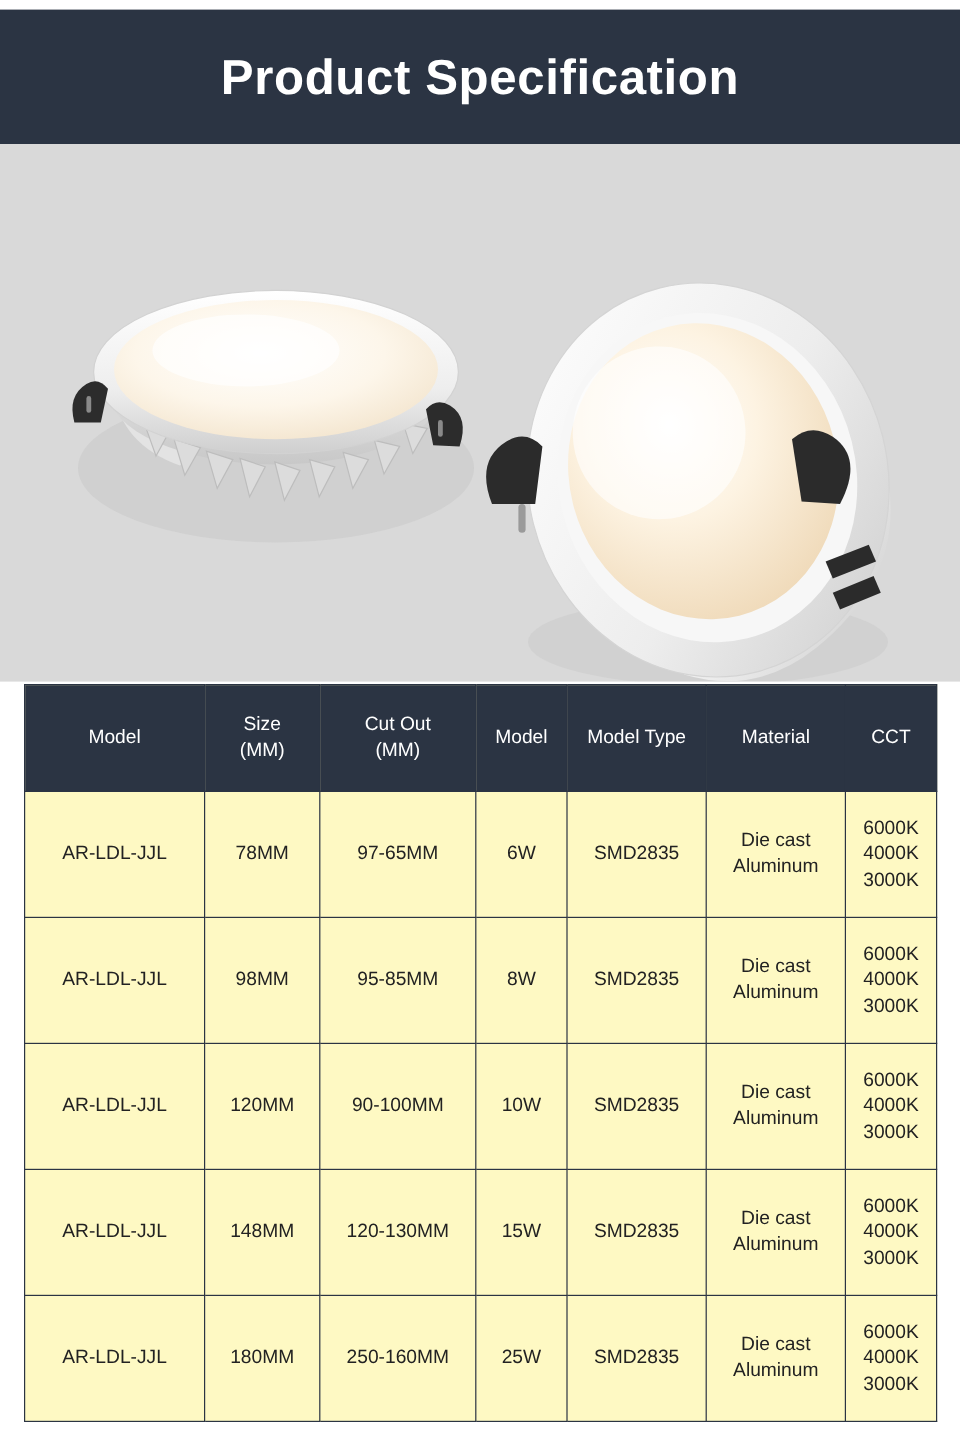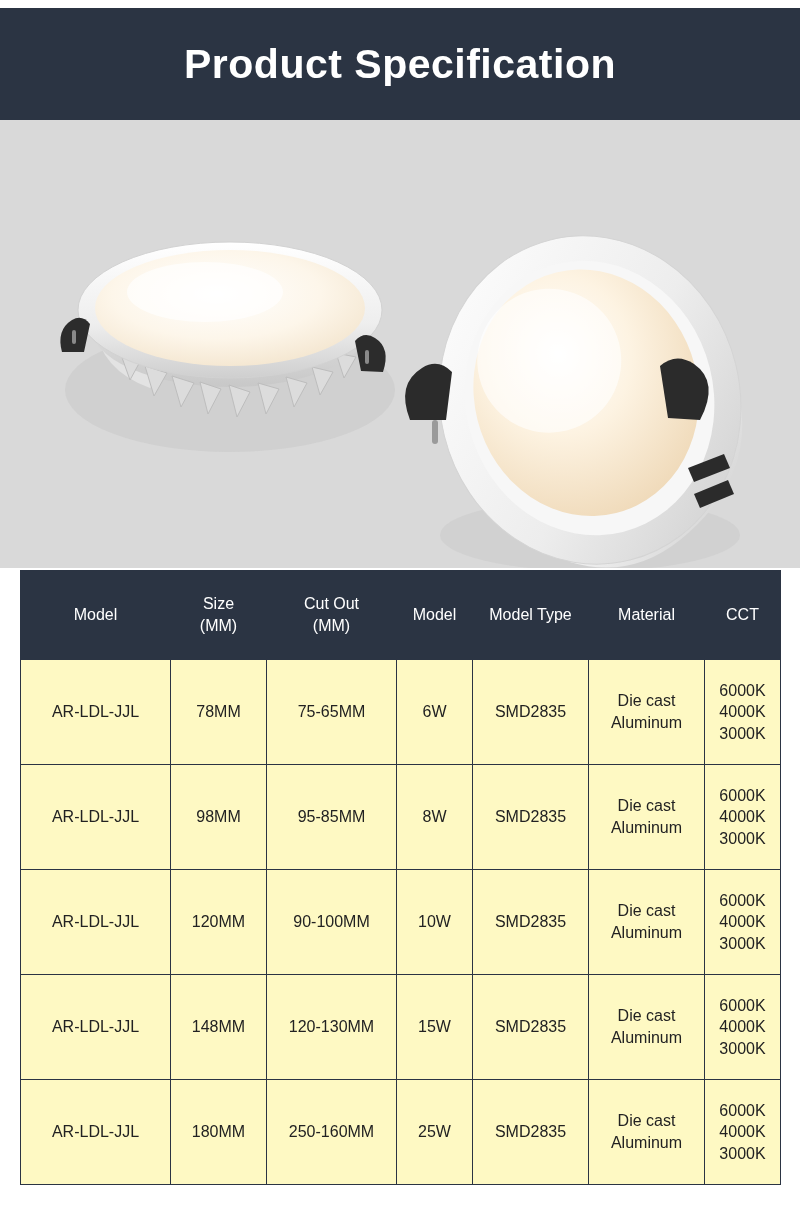--- a/index.html
+++ b/index.html
@@ -227,21 +227,21 @@
           <th class="cell-multi">Model</th>
           <th class="cell-multi">Model Type</th>
           <th class="cell-multi">Material</th>
           <th class="cell-multi">CCT</th>
         </tr>
       </thead>
       <tbody>
         <tr>
           <td>AR-LDL-JJL</td>
           <td>78MM</td>
-          <td>75-65MM</td>
+          <td>97-65MM</td>
           <td>6W</td>
           <td>SMD2835</td>
           <td class="cell-multi">Die cast
 Aluminum</td>
           <td class="cell-multi">6000K
 4000K
 3000K</td>
         </tr>
         <tr>
           <td>AR-LDL-JJL</td>

